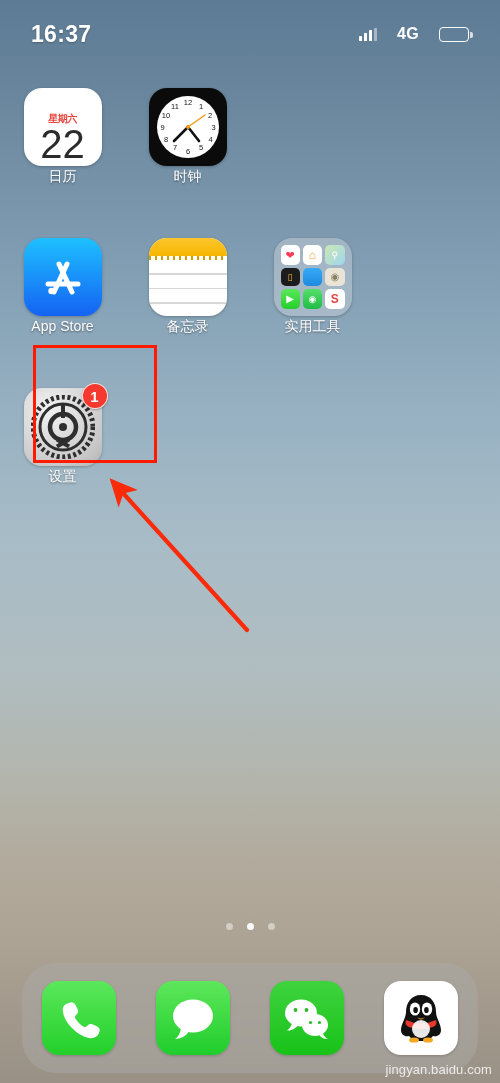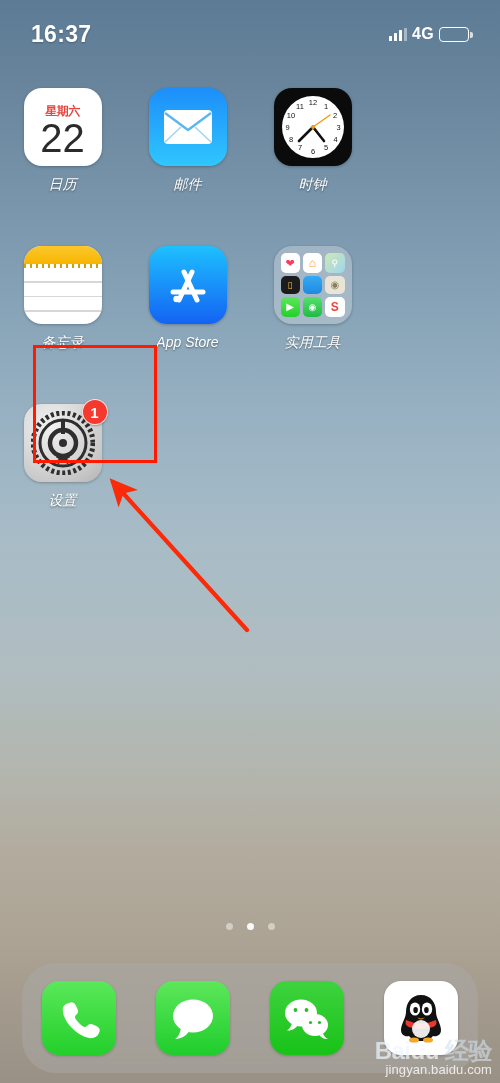--- a/index.html
+++ b/index.html
@@ -24,21 +24,21 @@
     overflow:hidden;
   }
   
   #statusbar {
     position:absolute; top:0; left:0; width:500px; height:52px;
     display:flex; align-items:center; justify-content:space-between;
     padding:0 31px; color:#fff;margin-top:8px;
   }
   #clock-text { font-size:23px; font-weight:bold; letter-spacing:.3px;
     text-shadow:0 1px 2px rgba(0,0,0,.25); }
-  #status-right { display:flex; align-items:center; gap:5px; }
+  #status-right { display:flex; align-items:center; gap:20px; }
   .sig { display:flex; align-items:flex-end; gap:2px; height:13px; }
   .sig i { display:block; width:3px; background:#fff; border-radius:.5px; }
   .sig i:nth-child(1){height:5px;}
   .sig i:nth-child(2){height:8px;}
   .sig i:nth-child(3){height:11px;}
   .sig i:nth-child(4){height:13px; background:rgba(255,255,255,.45);}
   #net-label { font-size:16px; font-weight:bold; letter-spacing:.3px; }
   .battery { position:relative; width:30px; height:15px;
     border:1.8px solid #fff; border-radius:4px; padding:1.6px; }
   .battery::after { content:""; position:absolute; right:-4.5px; top:4.4px;
@@ -46,28 +46,28 @@
     border-radius:0 2px 2px 0; }
   .battery .lvl { height:100%; width:50%; background:#fff; border-radius:1.5px; }
 
   
   #grid { position:absolute; top:88px; left:0; width:500px; }
   .row { display:flex; }
   .cell { width:125px; display:flex; flex-direction:column; align-items:center; }
   .ic-wrap { position:relative; width:78px; height:78px; }
   .ic { width:78px; height:78px; border-radius:18px; overflow:hidden;
     position:relative; box-shadow:0 1px 3px rgba(0,0,0,.25); }
-  .lbl { margin-top:10px; font-size:14px; color:#fff;
-    text-shadow:0 1px 2px rgba(0,0,0,.45); white-space:nowrap;font-style:italic; }
+  .lbl { margin-top:2px; font-size:14px; color:#fff;
+    text-shadow:0 1px 2px rgba(0,0,0,.45); white-space:nowrap; }
   .rowgap { height:52px; }
 
   
   .cal { background:#fff; display:flex; flex-direction:column;
     align-items:center; justify-content:flex-start; }
-  .cal-dow { color:#e8453c; font-size:12px; font-weight:bold; margin-top:15px;
+  .cal-dow { color:#e8453c; font-size:10px; font-weight:bold; margin-top:24px;
     letter-spacing:-.5px; }
   .cal-day { color:#2b2b2b; font-size:40px; line-height:38px; font-weight:300;
     margin-top:-1px; }
   
   .mail { background:linear-gradient(180deg,#1c8ef9,#30c6ff);
     display:flex; align-items:center; justify-content:center; }
   
   .clk { background:#0b0b0b; display:flex; align-items:center; justify-content:center; }
   
   .wth { background:linear-gradient(180deg,#3ba0f0,#29c5f6);
@@ -158,32 +158,20 @@
       <div class="cell">
         <div class="ic-wrap">
           <div class="ic cal">
             <div class="cal-dow">星期六</div>
             <div class="cal-day">22</div>
           </div>
         </div>
         <div class="lbl">日历</div>
       </div>
 
-      <div class="cell">
-        <div class="ic-wrap">
-          <div class="ic mail">
-            <svg width="50" height="36" viewBox="0 0 50 36">
-              <rect x="1" y="1" width="48" height="34" rx="4" fill="#fff"></rect>
-              <path d="M2 4 L25 21 L48 4" fill="none" stroke="#5bb7ef" stroke-width="2.4"></path>
-              <path d="M2 33 L18 18 M48 33 L32 18" fill="none" stroke="#9fd6f5" stroke-width="1.6"></path>
-            </svg>
-          </div>
-        </div>
-        <div class="lbl">邮件</div>
-      </div>
 
       <div class="cell">
         <div class="ic-wrap">
           <div class="ic clk">
             <svg width="66" height="66" viewBox="0 0 66 66">
               <circle cx="33" cy="33" r="31" fill="#fff"></circle>
               <g font-size="7.5" fill="#111" font-family="Liberation Sans, sans-serif" text-anchor="middle">
                 <text x="33" y="11">12</text>
                   <text x="46" y="14.5">1</text>
                 <text x="55" y="24">2</text>
@@ -207,45 +195,45 @@
         <div class="lbl">时钟</div>
       </div>
 
     </div>
 
     <div class="rowgap"></div>
 
     <div class="row">
       <div class="cell">
         <div class="ic-wrap">
-          <div class="ic note">
-            <div class="note-top"></div>
-            <div class="note-dots"></div>
-            <div class="note-line"></div>
-            <div class="note-line"></div>
-            <div class="note-line"></div>
-          </div>
-        </div>
-        <div class="lbl">备忘录</div>
-      </div>
-
-      <div class="cell">
-        <div class="ic-wrap">
           <div class="ic aps">
             <svg width="52" height="52" viewBox="0 0 52 52">
               <g stroke="#fff" stroke-width="5" stroke-linecap="round" fill="none">
                 <line x1="17" y1="41" x2="30" y2="13"></line>
                 <line x1="35" y1="41" x2="22" y2="13"></line>
                 <line x1="11" y1="33" x2="41" y2="33"></line>
               </g>
               <circle cx="14.5" cy="40" r="3.2" fill="#fff"></circle>
             </svg>
           </div>
         </div>
         <div class="lbl">App Store</div>
+      </div>
+
+      <div class="cell">
+        <div class="ic-wrap">
+          <div class="ic note">
+            <div class="note-top"></div>
+            <div class="note-dots"></div>
+            <div class="note-line"></div>
+            <div class="note-line"></div>
+            <div class="note-line"></div>
+          </div>
+        </div>
+        <div class="lbl">备忘录</div>
       </div>
 
       <div class="cell">
         <div class="ic-wrap">
           <div class="ic fold">
             <div class="mini" style="background:#fff">
                 <span style="color:#fa3c5a;font-size:11px">❤</span>
               </div>
             <div class="mini" style="background:#fff">
                 <span style="color:#f2a33c;font-size:12px">⌂</span>
@@ -353,19 +341,16 @@
         <path d="M22 26 q4 3 8 0 q-4 5 -8 0 z" fill="#f5a623"></path>
         <path d="M11 29 q15 7 30 0 q2 5 -3 7 q-12 4 -24 0 q-5 -2 -3 -7 z" fill="#e8392e"></path>
         <ellipse cx="19" cy="49" rx="5" ry="2.6" fill="#f5a623"></ellipse>
         <ellipse cx="33" cy="49" rx="5" ry="2.6" fill="#f5a623"></ellipse>
         <ellipse cx="26" cy="38" rx="9" ry="9" fill="#fff" opacity=".9"></ellipse>
       </svg>
     </div>
   </div>
 
   <div id="wm">
-    <div id="wm-main">
-      <span class="b">Bai</span><span>du</span> <span class="g">经验</span>
-    </div>
     <div id="wm-url">jingyan.baidu.com</div>
   </div>
 
 </div>
 
 </body></html>

